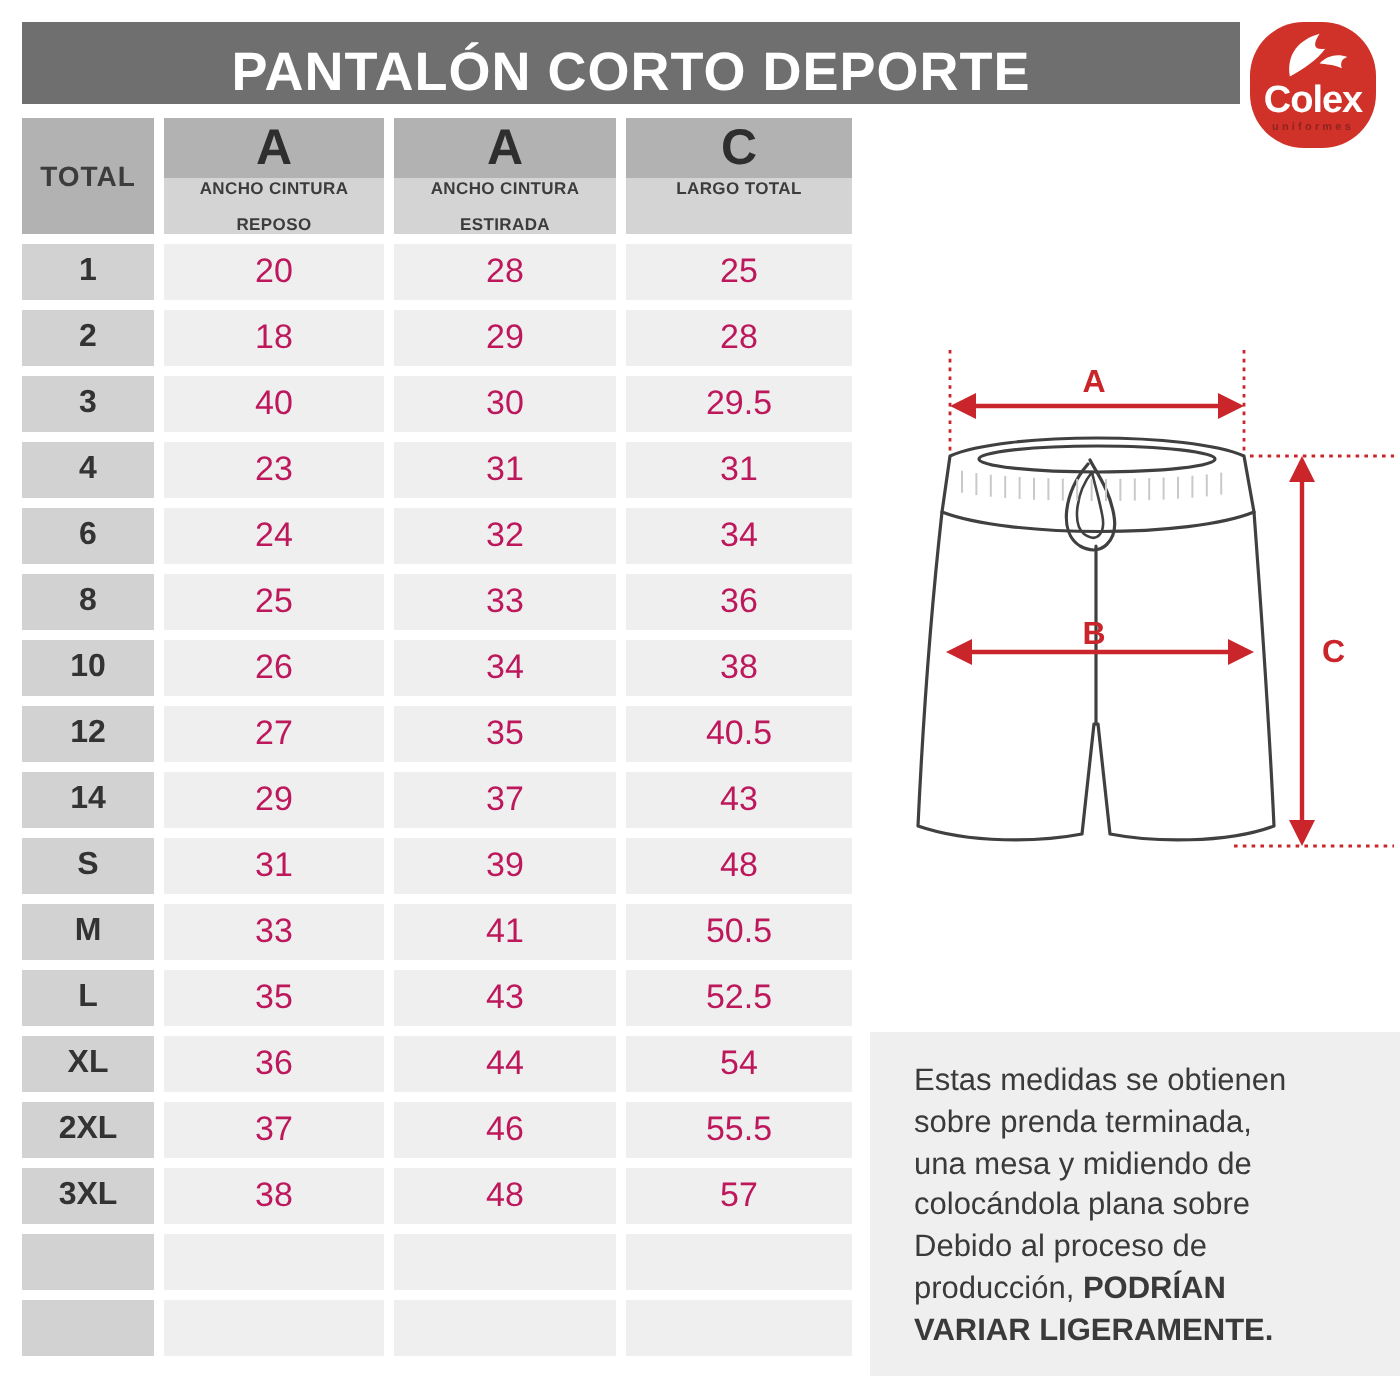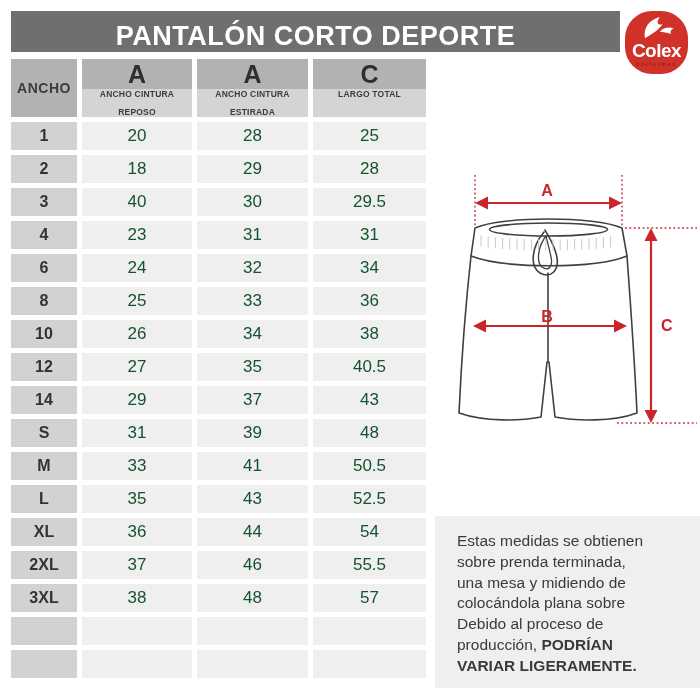--- a/index.html
+++ b/index.html
@@ -22,21 +22,21 @@
     grid-template-columns:66px 110px 111px 113px;grid-template-rows:58px;
     grid-auto-rows:28px;column-gap:5px;row-gap:5px;}
   .cell{display:flex;align-items:center;justify-content:center;}
   .talla-hdr{background:#b2b2b2;font-weight:bold;font-size:14px;color:#3c3c3c;letter-spacing:.5px;}
   .col-hdr{display:flex;flex-direction:column;}
   .col-hdr .letter{height:30px;background:#b2b2b2;color:#2e2e2e;font-weight:bold;font-size:25px;
     display:flex;align-items:center;justify-content:center;}
   .col-hdr .sub{height:28px;background:#d4d4d4;color:#3c3c3c;font-weight:bold;font-size:8.5px;
     display:flex;flex-direction:column;align-items:center;justify-content:space-between;line-height:10px;letter-spacing:.2px;}
   .size-label{background:#d2d2d2;font-weight:bold;font-size:16px;color:#333333;}
-  .size-value{background:#efefef;font-size:17px;color:#14532d;}
+  .size-value{background:#efefef;font-size:17px;color:#be185d;}
 
   
   #diagram{position:absolute;left:435px;top:130px;width:265px;height:330px;}
 
   
   .note-panel{position:absolute;left:435px;top:516px;width:286px;height:172px;background:#efefef;
     box-sizing:border-box;padding:15px 10px 0 22px;}
   .note-panel .line{font-size:15.5px;line-height:20.8px;color:#3a3a3a;white-space:nowrap;}
   .note-panel .line b{font-weight:bold;}
 </style>
@@ -50,21 +50,21 @@
 <div class="logo">
   <svg width="38" height="26" viewBox="0 0 40 28">
     <path d="M7,24 C5,12 12,4 23,1 C19,7 20,10 26,9 C22,15 14,20 7,24 Z" fill="#ffffff"></path>
     <path d="M23,17 C27,12.5 33,11.5 38,13.5 C35,14.5 34,16.5 35,19.5 C30.5,17.5 26.5,17.5 23,17 Z" fill="#ffffff"></path>
   </svg>
   <span class="brand">Colex</span>
   <span class="tagline">uniformes</span>
 </div>
 
 <div id="size-table">
-  <div class="cell talla-hdr">ANCHO</div>
+  <div class="cell talla-hdr">TOTAL</div>
 <div class="col-hdr">
       <div class="cell letter">A</div>
       <div class="cell sub">
         <div class="">ANCHO CINTURA</div>
         <div class="">REPOSO</div>
       </div>
     </div>
     <div class="col-hdr">
       <div class="cell letter">A</div>
       <div class="cell sub">

